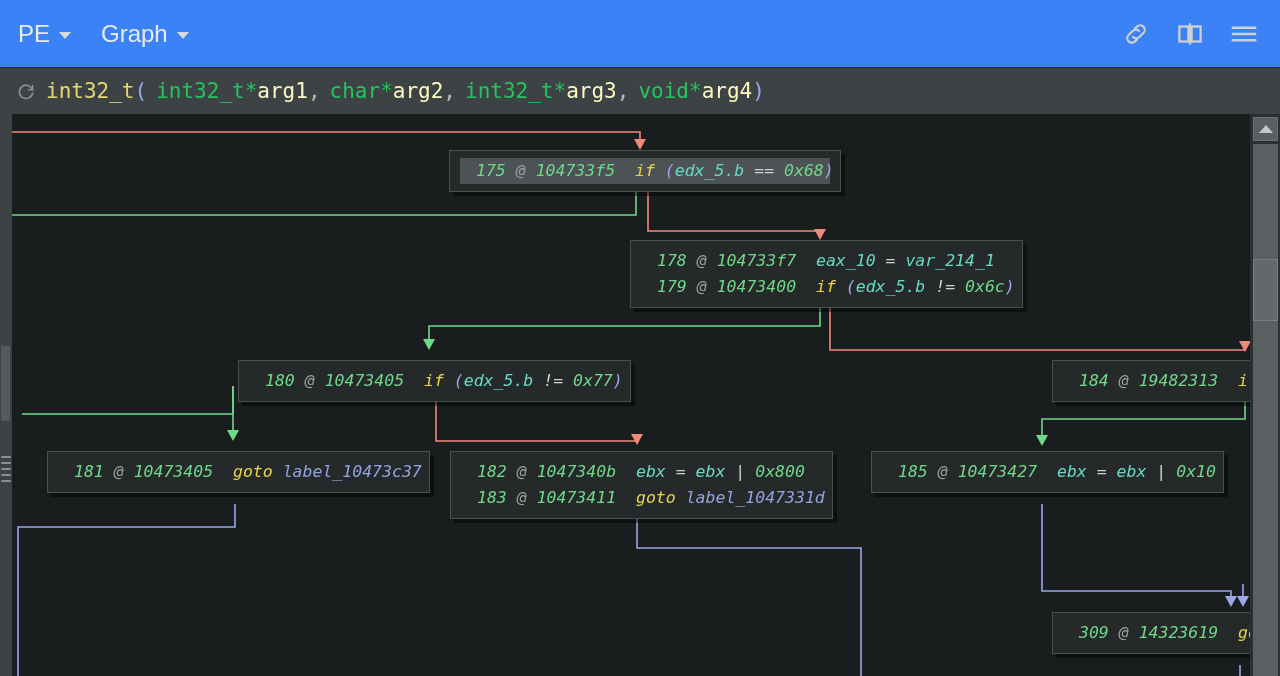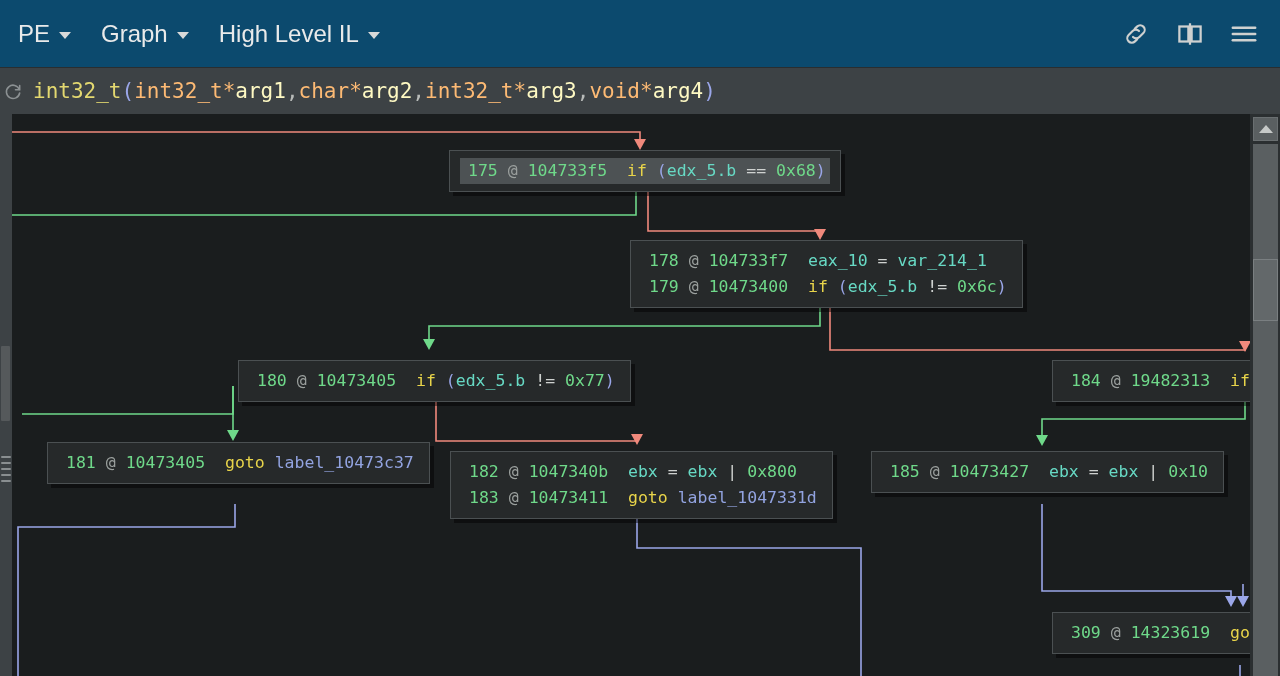--- a/index.html
+++ b/index.html
@@ -14,21 +14,21 @@
     height: 676px;
     overflow: hidden;
     background: #1a1d1e;
   }
 
   
   #toolbar {
     position: absolute;
     left: 0; top: 0;
     width: 1280px; height: 68px;
-    background: #0c4a6e;
+    background: #3b82f6;
     border-bottom: 1px solid #2a2e30;
     display: flex;
     align-items: center;
     box-sizing: border-box;
     padding: 0 14px 0 18px;
   }
   .tb-left { display: flex; align-items: center; gap: 30px; flex: 1; }
   .tb-menu {
     display: flex; align-items: center; gap: 9px;
     color: #e9eaea;
@@ -55,36 +55,36 @@
 
   
   #sigbar {
     position: absolute;
     left: 0; top: 68px;
     width: 1280px; height: 46px;
     background: #3d4245;
     display: flex;
     align-items: center;
     box-sizing: border-box;
-    padding-left: 3px;
+    padding-left: 16px;
     font-family: "DejaVu Sans Mono", "Liberation Mono", monospace;
     font-size: 21px;
     white-space: nowrap;
     overflow: hidden;
   }
   #sigbar .reload-icon {
     margin-right: 10px;
     display: inline-flex;
     align-items: center;
     color: #8c9193;
     cursor: pointer;
   }
   .tok-type    { color: #e3d870; }
   .tok-fn      { color: #92a3e0; }
-  .tok-ptype   { color: #fdba74; }
+  .tok-ptype   { color: #22c55e; margin-left: 9px; }
   .tok-arg     { color: #fef9c3; }
   .tok-punct   { color: #b8bbb9; }
   .tok-paren   { color: #9aa6e8; }
 
   
   #canvas {
     position: absolute;
     left: 0; top: 114px;
     width: 1280px; height: 562px;
     background: #1a1d1e;
@@ -98,21 +98,21 @@
     border: 1px solid #4b5052;
     box-shadow: 4px 4px 0 rgba(0,0,0,0.45);
     box-sizing: border-box;
     padding: 7px 10px;
     font-family: "DejaVu Sans Mono", "Liberation Mono", monospace;
     font-size: 16.5px;
     line-height: 26px;
     white-space: pre;
     overflow: hidden;
   }
-  .node .row { padding: 0 8px; }
+  .node .row { padding: 0 16px; font-style: italic; }
   .node .row.hl { background: #4d5254; }
   .c-num   { color: #6fd98a; }
   .c-at    { color: #9ba09e; }
   .c-addr  { color: #6fd98a; }
   .c-kw    { color: #e8d44a; }
   .c-var   { color: #67d9c4; }
   .c-op    { color: #cfd2d0; }
   .c-paren { color: #9aa6e8; }
   .c-const { color: #6fd98a; }
   .c-label { color: #92a3e0; }
@@ -191,24 +191,20 @@
 <div id="app">
 
   <div id="toolbar">
     <div class="tb-left">
       <div class="tb-menu">
         <span>PE</span>
         <span class="caret"></span>
       </div>
       <div class="tb-menu">
         <span>Graph</span>
-        <span class="caret"></span>
-      </div>
-      <div class="tb-menu">
-        <span>High Level IL</span>
         <span class="caret"></span>
       </div>
     </div>
     <div class="tb-right">
       <div class="tb-icon">
         <svg width="30" height="30" viewBox="0 0 24 24" fill="none" stroke="#cfd1d0" stroke-width="1.7" stroke-linecap="round" stroke-linejoin="round">
           <path d="M9.6 14.4a3.6 3.6 0 0 0 5.1 0l3.2-3.2a3.6 3.6 0 1 0-5.1-5.1L11 7.9"></path>
           <path d="M14.4 9.6a3.6 3.6 0 0 0-5.1 0l-3.2 3.2a3.6 3.6 0 1 0 5.1 5.1l1.8-1.8"></path>
         </svg>
       </div>
@@ -281,21 +277,21 @@
         <polygon points="1225,482 1237,482 1231,493" fill="#9aa6e8"></polygon>
         <polyline points="1243,470 1243,482" fill="none" stroke="#9aa6e8" stroke-width="1.6"></polyline>
         <polygon points="1237,482 1249,482 1243,493" fill="#9aa6e8"></polygon>
         <polyline points="1240,551 1240,562" fill="none" stroke="#9aa6e8" stroke-width="1.6"></polyline>
       </svg>
     <div id="nodes">
         <div class="node" style="left: 449px; top: 36px; width: 392px;"><div class="row hl"><span class="c-num">175</span><span class="c-op"> </span><span class="c-at">@</span><span class="c-op"> </span><span class="c-addr">104733f5</span><span class="c-op">  </span><span class="c-kw">if</span><span class="c-op"> </span><span class="c-paren">(</span><span class="c-var">edx_5.b</span><span class="c-op"> </span><span class="c-op">==</span><span class="c-op"> </span><span class="c-const">0x68</span><span class="c-paren">)</span></div></div>
         <div class="node" style="left: 630px; top: 126px; width: 393px;"><div class="row"><span class="c-num">178</span><span class="c-op"> </span><span class="c-at">@</span><span class="c-op"> </span><span class="c-addr">104733f7</span><span class="c-op">  </span><span class="c-var">eax_10</span><span class="c-op"> </span><span class="c-op">=</span><span class="c-op"> </span><span class="c-var">var_214_1</span></div><div class="row"><span class="c-num">179</span><span class="c-op"> </span><span class="c-at">@</span><span class="c-op"> </span><span class="c-addr">10473400</span><span class="c-op">  </span><span class="c-kw">if</span><span class="c-op"> </span><span class="c-paren">(</span><span class="c-var">edx_5.b</span><span class="c-op"> </span><span class="c-op">!=</span><span class="c-op"> </span><span class="c-const">0x6c</span><span class="c-paren">)</span></div></div>
         <div class="node" style="left: 238px; top: 246px; width: 393px;"><div class="row"><span class="c-num">180</span><span class="c-op"> </span><span class="c-at">@</span><span class="c-op"> </span><span class="c-addr">10473405</span><span class="c-op">  </span><span class="c-kw">if</span><span class="c-op"> </span><span class="c-paren">(</span><span class="c-var">edx_5.b</span><span class="c-op"> </span><span class="c-op">!=</span><span class="c-op"> </span><span class="c-const">0x77</span><span class="c-paren">)</span></div></div>
         <div class="node" style="left: 1052px; top: 246px; width: 393px;"><div class="row"><span class="c-num">184</span><span class="c-op"> </span><span class="c-at">@</span><span class="c-op"> </span><span class="c-addr">19482313</span><span class="c-op">  </span><span class="c-kw">if</span><span class="c-op"> </span><span class="c-paren">(</span><span class="c-var">edx_5.b</span></div></div>
-        <div class="node" style="left: 47px; top: 328px; width: 383px;"><div class="row"><span class="c-num">181</span><span class="c-op"> </span><span class="c-at">@</span><span class="c-op"> </span><span class="c-addr">10473405</span><span class="c-op">  </span><span class="c-kw">goto</span><span class="c-op"> </span><span class="c-label">label_10473c37</span></div></div>
+        <div class="node" style="left: 47px; top: 337px; width: 383px;"><div class="row"><span class="c-num">181</span><span class="c-op"> </span><span class="c-at">@</span><span class="c-op"> </span><span class="c-addr">10473405</span><span class="c-op">  </span><span class="c-kw">goto</span><span class="c-op"> </span><span class="c-label">label_10473c37</span></div></div>
         <div class="node" style="left: 450px; top: 337px; width: 383px;"><div class="row"><span class="c-num">182</span><span class="c-op"> </span><span class="c-at">@</span><span class="c-op"> </span><span class="c-addr">1047340b</span><span class="c-op">  </span><span class="c-var">ebx</span><span class="c-op"> </span><span class="c-op">=</span><span class="c-op"> </span><span class="c-var">ebx</span><span class="c-op"> </span><span class="c-op">|</span><span class="c-op"> </span><span class="c-const">0x800</span></div><div class="row"><span class="c-num">183</span><span class="c-op"> </span><span class="c-at">@</span><span class="c-op"> </span><span class="c-addr">10473411</span><span class="c-op">  </span><span class="c-kw">goto</span><span class="c-op"> </span><span class="c-label">label_1047331d</span></div></div>
         <div class="node" style="left: 871px; top: 337px; width: 353px;"><div class="row"><span class="c-num">185</span><span class="c-op"> </span><span class="c-at">@</span><span class="c-op"> </span><span class="c-addr">10473427</span><span class="c-op">  </span><span class="c-var">ebx</span><span class="c-op"> </span><span class="c-op">=</span><span class="c-op"> </span><span class="c-var">ebx</span><span class="c-op"> </span><span class="c-op">|</span><span class="c-op"> </span><span class="c-const">0x10</span></div></div>
         <div class="node" style="left: 1052px; top: 498px; width: 393px;"><div class="row"><span class="c-num">309</span><span class="c-op"> </span><span class="c-at">@</span><span class="c-op"> </span><span class="c-addr">14323619</span><span class="c-op">  </span><span class="c-kw">goto</span><span class="c-op"> </span><span class="c-label">label_1047331d</span></div></div>
       </div>
   </div>
 
   <div id="left-rail">
     <div id="left-rail-thumb"></div>
     <div id="left-grip">
       <span></span>

